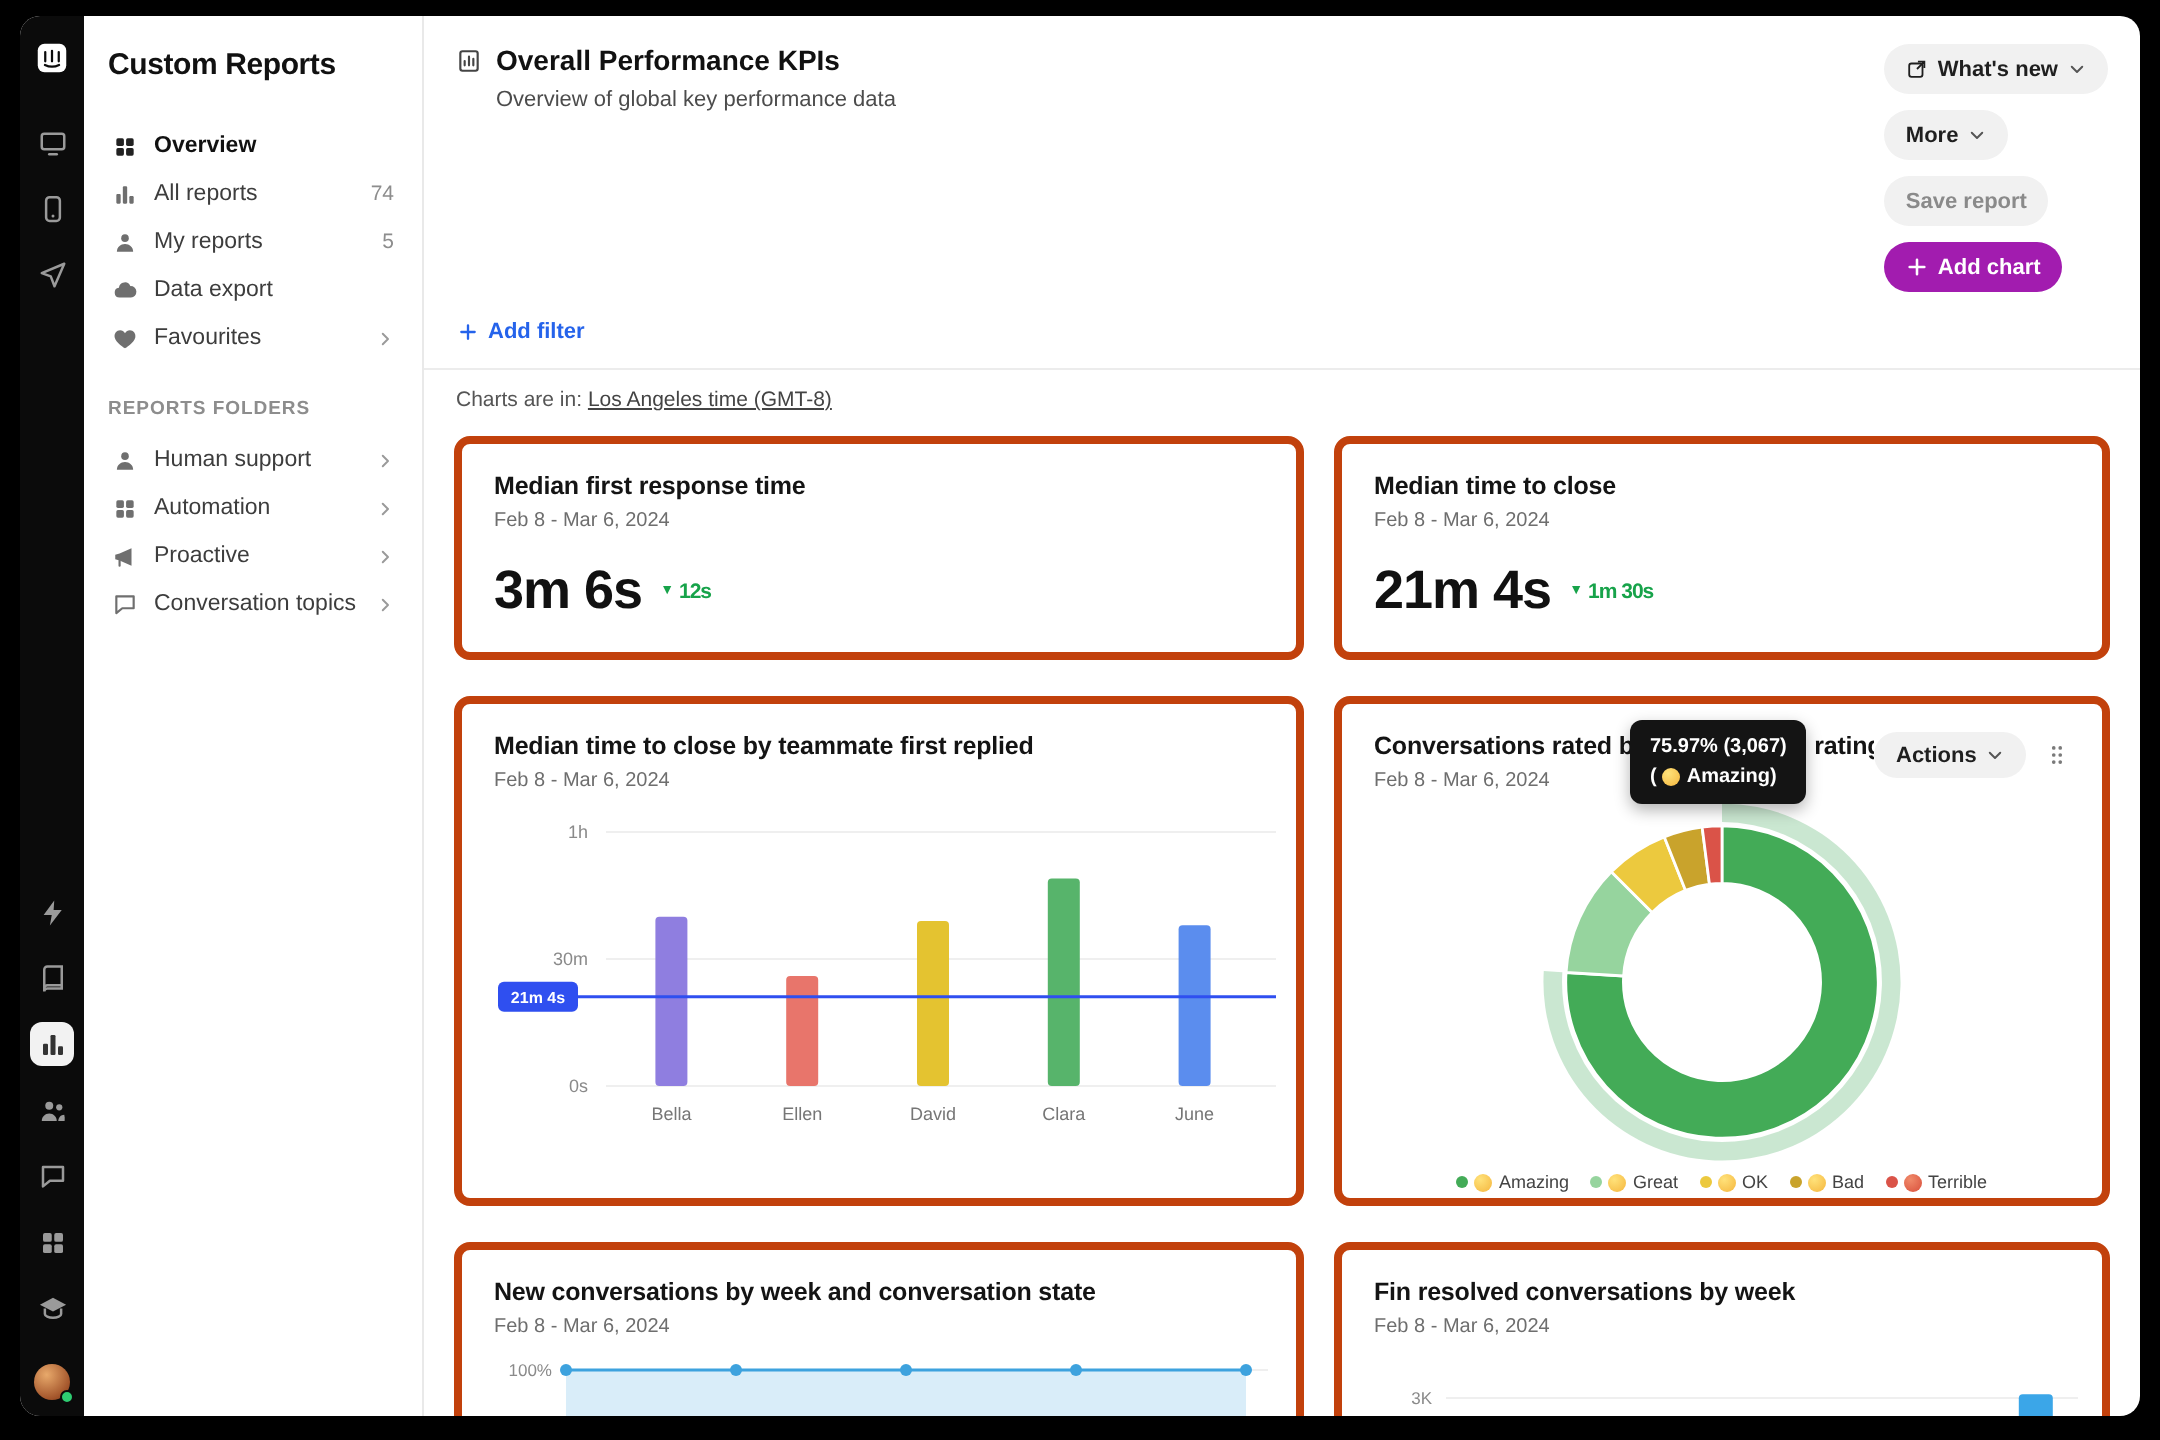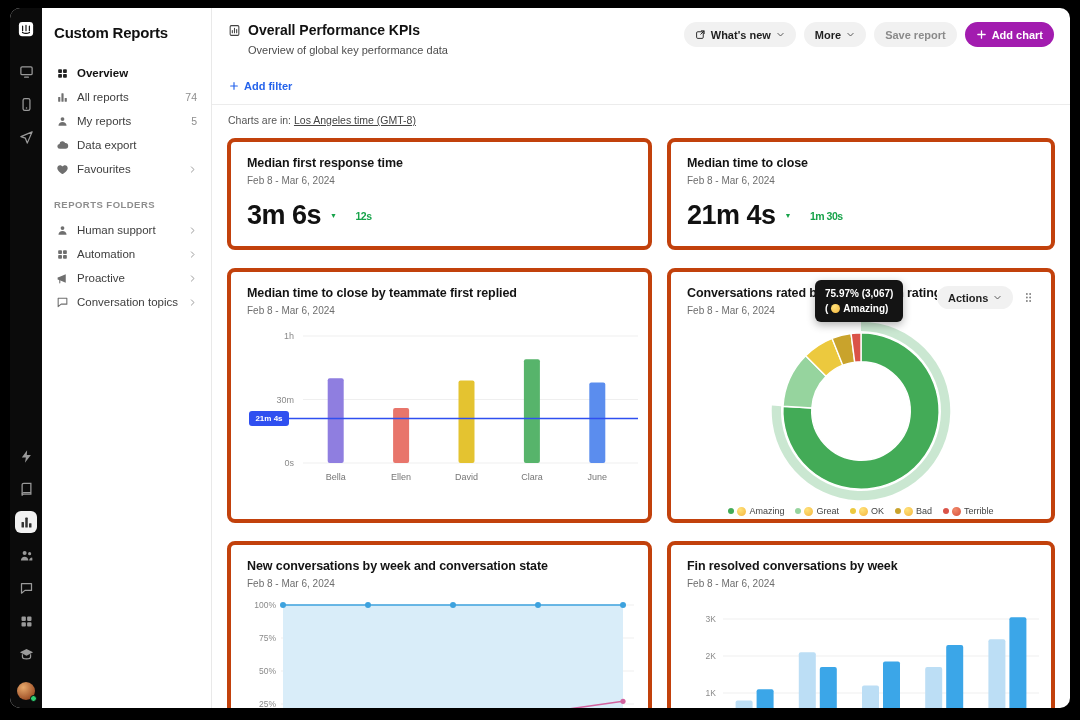--- a/index.html
+++ b/index.html
@@ -33,21 +33,21 @@
 
   
   .main { flex:1; overflow:hidden; display:flex; flex-direction:column; }
   .main-top { padding:14px 16px 0; }
   .mh { display:flex; justify-content:space-between; align-items:flex-start; }
   .mh-left .title-row { display:flex; align-items:center; gap:7px;text-align:right; }
   .mh-left .title-row .ico { width:13px; height:13px; color:#444; }
   .mh-left .title-row .ico svg { width:13px; height:13px; display:block; }
   .page-title { font-size:14px; font-weight:700; color:#111; }
   .page-subtitle { font-size:11px; color:#4c4c4c; margin:6px 0 10px 20px; }
-  .mh-right { display:flex; gap:8px; align-items:flex-start; }
+  .mh-right { display:flex; gap:8px; align-items:flex-start;flex-direction:column; }
   .pill { display:flex; align-items:center; gap:5px; height:25px; padding:0 11px; background:#f1f1f1; border:none; border-radius:14px; font-size:11px; font-weight:600; color:#1f1f1f; cursor:pointer; font-family:"Liberation Sans",sans-serif; }
   .pill .ico { width:11px; height:11px; display:block; }
   .pill .ico svg { width:11px; height:11px; display:block; }
   .pill .chev { width:9px; height:9px; color:#555; }
   .pill .chev svg { width:9px; height:9px; display:block; }
   .pill.muted { color:#8a8a8a; }
   .pill.dark { background:#a21caf; color:#fff; }
   .pill.dark .ico { color:#fff; }
   .add-filter { display:flex; align-items:center; gap:5px; margin:14px 0 12px 1px; font-size:11px; font-weight:600; cursor:pointer; width:fit-content; }
   .add-filter .ico { width:10px; height:10px; }
@@ -55,21 +55,21 @@
   .divider { border-bottom:1px solid #ececec; }
   .tz-row { padding:9px 16px 4px; font-size:10.5px; color:#555; }
   .tz-row a { color:#444; text-decoration:underline; cursor:pointer; }
 
   
   .grid { padding:8px 15px 0; display:grid; grid-template-columns:425px 388px; grid-template-rows:112px 255px 250px; gap:18px 15px; }
   .card { background:#fff; border:4px solid #c2410c; border-radius:8px; padding:14px 16px; overflow:hidden; position:relative; }
   .card-title { font-size:12.5px; font-weight:700; color:#141414; letter-spacing:-0.1px; white-space:nowrap; }
   .card-date { font-size:10px; color:#6e6e6e; margin-top:5px; }
   .kpi-value { font-size:27px; font-weight:600; color:#111; letter-spacing:-0.5px; margin-top:14px; display:flex; align-items:center; gap:9px; }
-  .delta { font-size:10.5px; font-weight:700; display:flex; align-items:center; gap:19px; }
+  .delta { font-size:10.5px; font-weight:700; display:flex; align-items:center; gap:3px; }
   .delta .tri { font-size:7px; line-height:1; }
 
   .chart-box { margin-top:4px; }
   .donut-head { display:flex; justify-content:space-between; align-items:flex-start; }
   .donut-controls { display:flex; align-items:center; gap:9px; }
   .grip { color:#7a7a7a; width:13px; height:13px; cursor:grab; }
   .grip svg { width:13px; height:13px; display:block; }
   .donut-area { display:flex; justify-content:center; margin-top:2px; }
   .legend { display:flex; justify-content:center; gap:11px; margin-top:2px; font-size:9px; color:#444; }
   .legend-item { display:flex; align-items:center; gap:3px; white-space:nowrap; }

